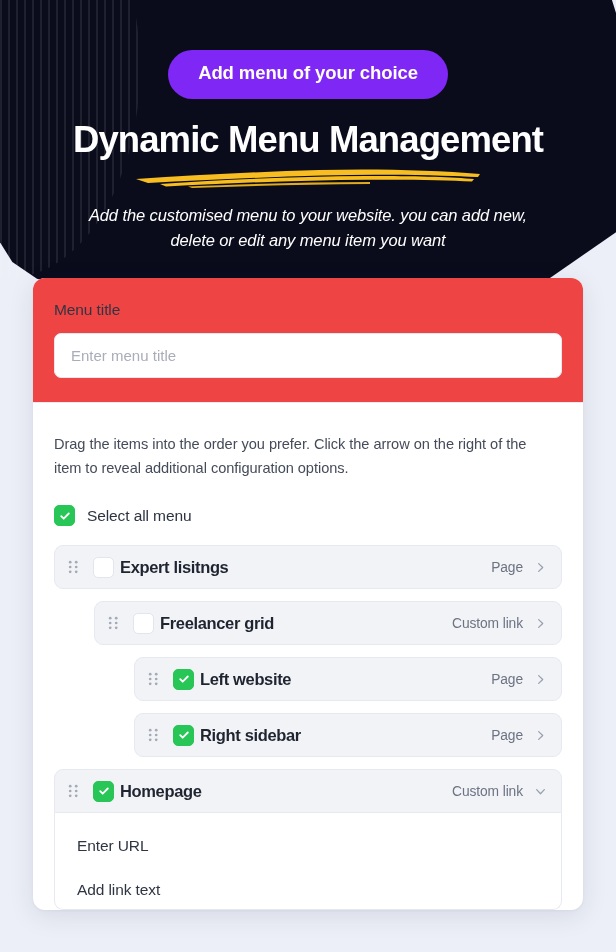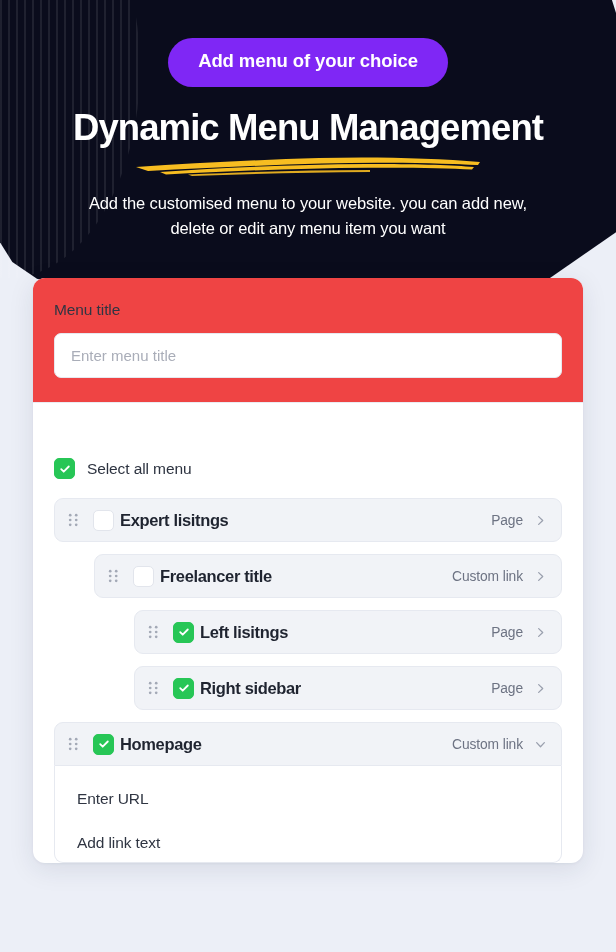--- a/index.html
+++ b/index.html
@@ -55,21 +55,21 @@
         rgba(255,255,255,0.085) 0px,
         rgba(255,255,255,0.085) 2px,
         rgba(10,12,28,0) 2px,
         rgba(10,12,28,0) 8px);
     -webkit-clip-path: ellipse(132px 210px at 8px 108px);
     clip-path: ellipse(132px 210px at 8px 108px);
   }
 
   .hero-content {
     position: absolute;
-    left: 0; top: 0;
+    left: 0; top: 12px;
     width: 616px;
     text-align: center;
   }
 
   .hero-pill {
     display: inline-block;
     margin-top: 38px;
     padding: 14px 30px 16px;
     background: #7f27f5;
     color: #ffffff;
@@ -98,20 +98,21 @@
     height: 24px;
   }
 
   .hero-sub {
     margin: 14px auto 0;
     width: 480px;
     color: #ffffff;
     font-size: 16.5px;
     line-height: 1.52;
     letter-spacing: -0.1px;
+    font-style: italic;
   }
 
   
   .card {
     position: absolute;
     left: 33px;
     top: 278px;
     width: 550px;
     background: #ffffff;
     border-radius: 12px;
@@ -307,20 +308,21 @@
 
 <div class="card">
 
   <div class="card-head">
     <div class="field-label">Menu title</div>
     <input class="text-input" type="text" placeholder="Enter menu title" style="">
   </div>
 
   <div class="card-body">
 
+    <p class="hint">Drag the items into the order you prefer. Click the arrow on the right of the item to reveal additional configuration options.</p>
 
     <div class="toolbar">
 
       <div class="select-all">
         <span class="cb on">
           <svg width="12" height="12" viewBox="0 0 12 12">
             <path d="M2.2 6.2 L4.7 8.7 L9.8 3.5" stroke="#ffffff" stroke-width="1.8" fill="none" stroke-linecap="round" stroke-linejoin="round"></path>
           </svg>
         </span>
         <span class="select-all-label">Select all menu</span>
@@ -360,21 +362,21 @@
             <circle cx="8.2" cy="3.2" r="1.35" fill="#a3a9b6"></circle>
             <circle cx="2.2" cy="8.0" r="1.35" fill="#a3a9b6"></circle>
             <circle cx="8.2" cy="8.0" r="1.35" fill="#a3a9b6"></circle>
             <circle cx="2.2" cy="12.8" r="1.35" fill="#a3a9b6"></circle>
             <circle cx="8.2" cy="12.8" r="1.35" fill="#a3a9b6"></circle>
           </svg>
         </span>
         <span class="cb off">
           
         </span>
-        <span class="row-label">Freelancer title</span>
+        <span class="row-label">Freelancer grid</span>
         <span class="row-spacer"></span>
         <span class="row-type">Custom link</span>
         <svg class="chev" viewBox="0 0 12 12">
           <path d="M4 1.8 L8.4 6 L4 10.2" stroke="#9aa0ae" stroke-width="1.4" fill="none" stroke-linecap="round" stroke-linejoin="round"></path>
         </svg>
       </div>
 
       <div class="row indent-2">
         <span class="drag">
           <svg width="11" height="16" viewBox="0 0 11 16">
@@ -384,21 +386,21 @@
             <circle cx="8.2" cy="8.0" r="1.35" fill="#a3a9b6"></circle>
             <circle cx="2.2" cy="12.8" r="1.35" fill="#a3a9b6"></circle>
             <circle cx="8.2" cy="12.8" r="1.35" fill="#a3a9b6"></circle>
           </svg>
         </span>
         <span class="cb on">
           <svg width="12" height="12" viewBox="0 0 12 12">
             <path d="M2.2 6.2 L4.7 8.7 L9.8 3.5" stroke="#ffffff" stroke-width="1.8" fill="none" stroke-linecap="round" stroke-linejoin="round"></path>
           </svg>
         </span>
-        <span class="row-label">Left lisitngs</span>
+        <span class="row-label">Left website</span>
         <span class="row-spacer"></span>
         <span class="row-type">Page</span>
         <svg class="chev" viewBox="0 0 12 12">
           <path d="M4 1.8 L8.4 6 L4 10.2" stroke="#9aa0ae" stroke-width="1.4" fill="none" stroke-linecap="round" stroke-linejoin="round"></path>
         </svg>
       </div>
 
       <div class="row indent-2">
         <span class="drag">
           <svg width="11" height="16" viewBox="0 0 11 16">

